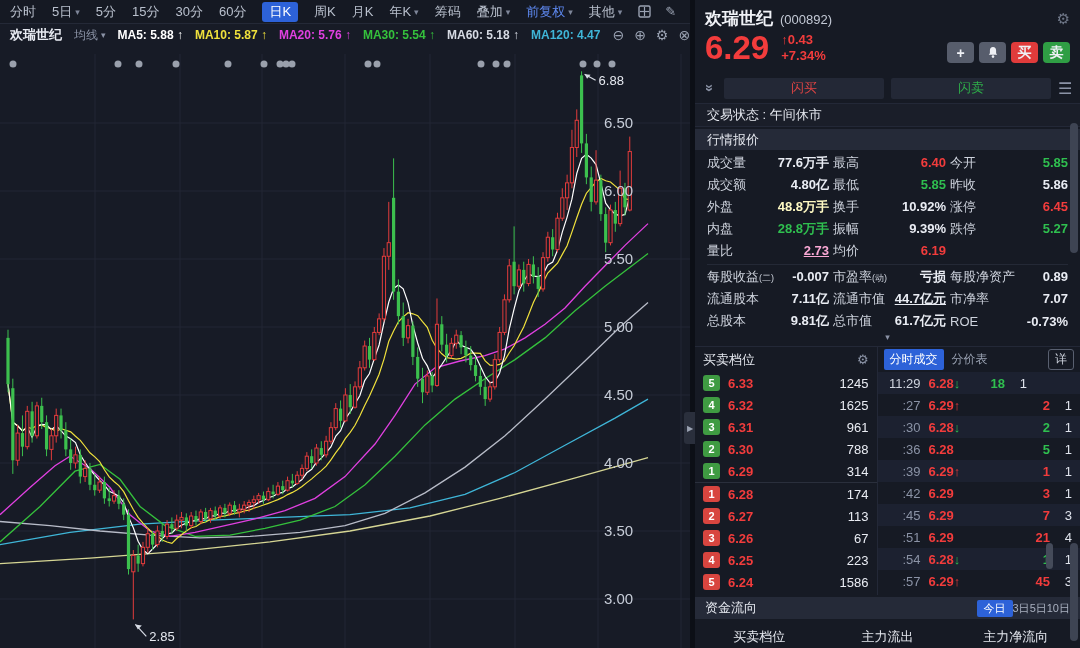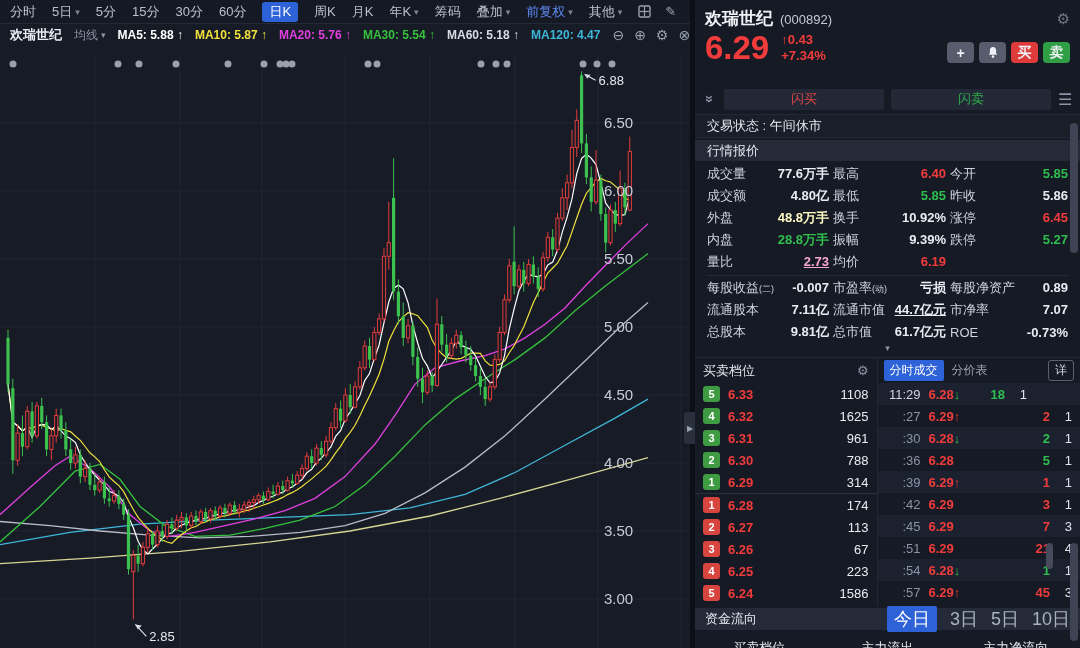--- a/index.html
+++ b/index.html
@@ -33,21 +33,21 @@
   .p-row1{display:flex;align-items:baseline;}
   .p-name{font-size:17px;font-weight:bold;color:#f0f2f7;}
   .p-code{font-size:13px;color:#c3c9d5;margin-left:7px;}
   .p-gear{margin-left:auto;color:#6e7687;font-size:15px;cursor:pointer;}
   .p-row2{display:flex;align-items:flex-end;margin-top:1px;}
   .p-price{font-size:33px;line-height:33px;font-weight:bold;}
   .p-chg{margin-left:12px;font-size:13px;font-weight:bold;line-height:16px;}
   .p-btns{margin-left:auto;display:flex;gap:5px;align-items:flex-end;padding-bottom:1px;}
   .mini{width:27px;height:21px;border-radius:4px;display:flex;align-items:center;justify-content:center;
         font-size:14px;color:#eef0f5;background:#575d6c;cursor:pointer;font-weight:bold;}
-  .quick{display:flex;align-items:center;gap:7px;padding:0 8px;margin-top:24px;height:22px;}
+  .quick{display:flex;align-items:center;gap:7px;padding:0 8px;margin-top:13px;height:22px;}
   .flashbtn{flex:1;height:21px;background:#232836;border-radius:2px;display:flex;align-items:center;
         justify-content:center;font-size:13px;cursor:pointer;}
   .qicon{color:#8b93a6;font-size:14px;cursor:pointer;width:14px;text-align:center;}
   .dbl-down{display:inline-block;transform:rotate(90deg);font-weight:bold;}
   .status{height:22px;margin-top:4px;display:flex;align-items:center;padding:0 12px;font-size:13px;
         color:#e4e7ee;background:#1a1e29;border-top:1px solid #232837;border-bottom:1px solid #232837;}
   .sec-head{height:21px;background:#252a38;display:flex;align-items:center;padding:0 12px;font-size:13px;
         color:#e4e7ee;margin-top:2px;}
   .qgrid{padding:2px 12px 0 12px;font-size:13px;}
   .qrow{display:flex;height:22px;align-items:center;text-align:right;}
@@ -78,21 +78,21 @@
   .taperow.stripe{background:#1c2130;}
   .tp-time{width:37px;text-align:right;color:#8b93a6;}
   .tp-time.first{color:#cfd4de;}
   .tp-price{margin-left:8px;font-weight:bold;width:46px;}
   .tp-arrow{font-weight:bold;}
   .tp-vol{margin-left:auto;font-weight:bold;text-align:right;}
   .tp-n{width:22px;text-align:right;color:#dfe3ec;}
   
   .ffhead{height:22px;background:#252a38;display:flex;align-items:center;padding:0 10px;font-size:13px;
         margin-top:2px;color:#e4e7ee;}
-  .fftabs{margin-left:auto;display:flex;gap:13px;font-size:18px;align-items:center;}
+  .fftabs{margin-left:auto;display:flex;font-size:11px;align-items:center;}
   .fftab{color:#aab1c0;cursor:pointer;}
   .fftab.on{background:#2d62d8;color:#fff;padding:1px 7px;border-radius:2px;}
   .ffbody{display:flex;padding-top:9px;}
   .ffcol{flex:1;text-align:center;}
   .fflab{font-size:13px;color:#e4e7ee;}
   .ffval{font-size:14px;font-weight:bold;margin-top:5px;}
   
   .sthumb{position:absolute;background:#3e4453;border-radius:4px;}
 </style>
 </head>
@@ -676,21 +676,21 @@
     <div class="obwrap">
       <div class="obleft">
         <div class="obhead">
           <span>买卖档位</span>
           <span class="gear">⚙</span>
         </div>
         <div id="obrows">
             <div class="obrow">
               <span class="badge" style="background: rgb(63, 155, 66);">5</span>
               <span class="obprice" style="color: rgb(242, 60, 60);">6.33</span>
-              <span class="obvol">1108</span>
+              <span class="obvol">1245</span>
             </div>
             <div class="obrow">
               <span class="badge" style="background: rgb(63, 155, 66);">4</span>
               <span class="obprice" style="color: rgb(242, 60, 60);">6.32</span>
               <span class="obvol">1625</span>
             </div>
             <div class="obrow">
               <span class="badge" style="background: rgb(63, 155, 66);">3</span>
               <span class="obprice" style="color: rgb(242, 60, 60);">6.31</span>
               <span class="obvol">961</span>

